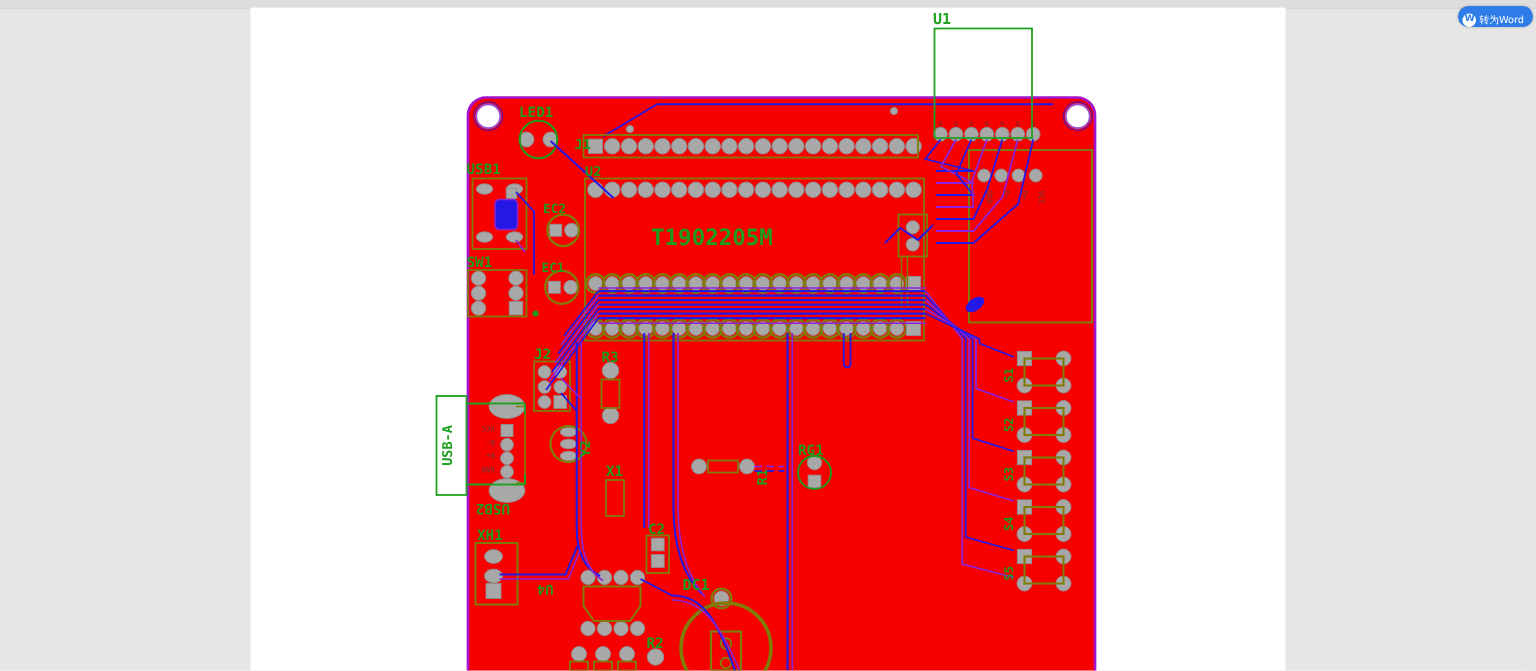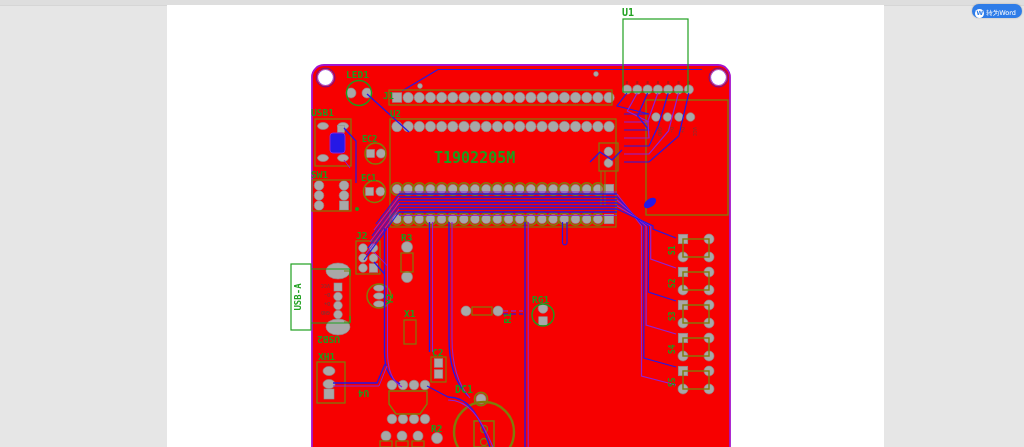--- a/index.html
+++ b/index.html
@@ -1,19 +1,19 @@
 <!DOCTYPE html>
 <html><head>
 <meta charset="utf-8">
 <style>
   html,body{margin:0;padding:0;}
   body{width:1024px;height:447px;overflow:hidden;background:#e6e6e6;font-family:"DejaVu Sans","Liberation Sans",sans-serif;}
   .stage{position:relative;width:1024px;height:447px;background:#e6e6e6;}
   .topstrip{position:absolute;left:0;top:0;width:1024px;height:5px;background:#dedede;border-bottom:1px solid #d6d6d6;}
-  .canvas{position:absolute;left:167px;top:5px;width:690px;height:442px;background:#ffffff;padding-left:27px;}
+  .canvas{position:absolute;left:167px;top:5px;width:690px;height:442px;background:#ffffff;}
   .canvas svg{position:absolute;left:0;top:0;}
   .convert-btn{position:absolute;top:4px;right:2px;height:14px;display:flex;align-items:center;gap:2px;
     background:#2e7ce8;color:#fff;border:none;border-radius:8px;padding:4px 6px 0 3px;
     font-size:6.5px;font-family:"DejaVu Sans","Liberation Sans",sans-serif;cursor:pointer;box-shadow:0 0 2px rgba(0,0,0,.25);}
   .cicon{display:inline-flex;align-items:center;justify-content:center;width:9px;height:9px;border-radius:50%;
     background:#fff;color:#2e7ce8;font-size:6px;font-weight:bold;line-height:1;}
   text{font-family:"DejaVu Sans Mono","Liberation Mono",monospace;font-weight:bold;}
 </style>
 </head>
 <body>

